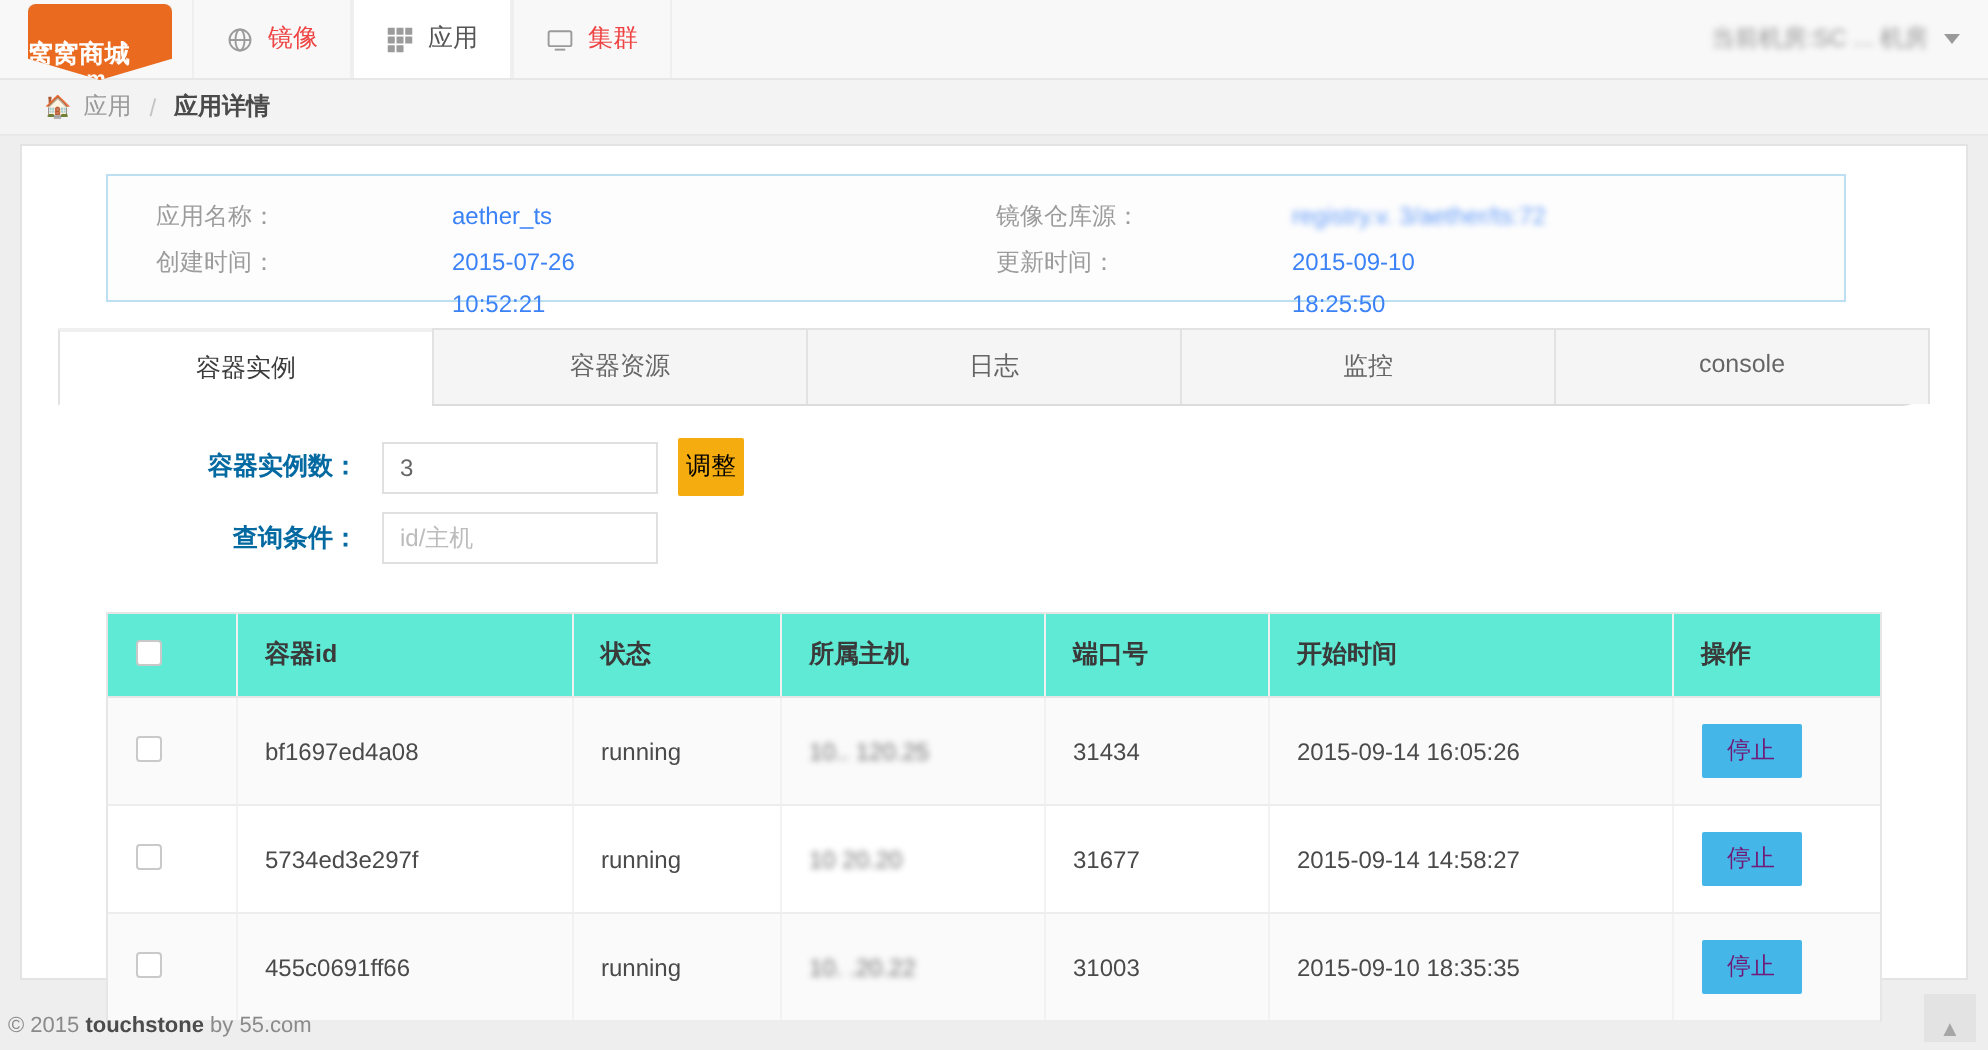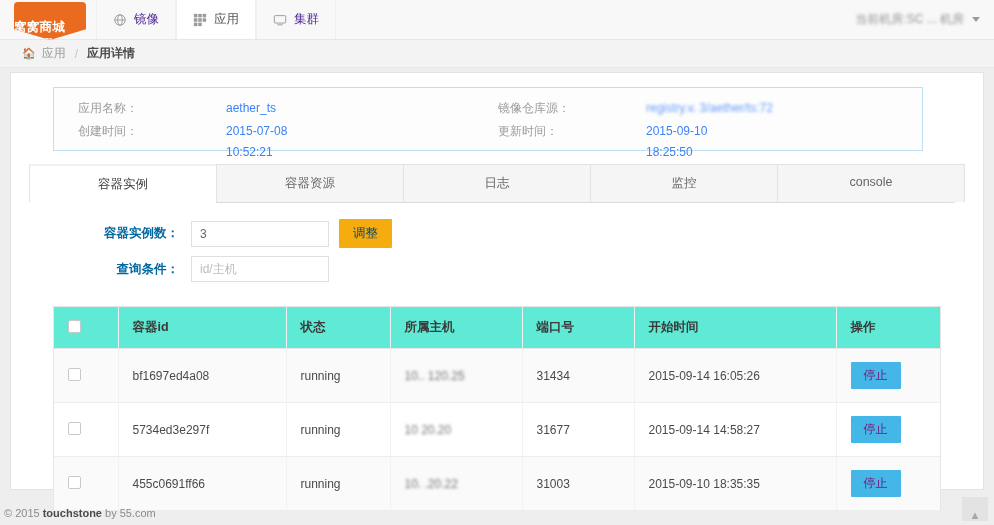--- a/index.html
+++ b/index.html
@@ -30,21 +30,21 @@
     clip-path: polygon(0 0, 100% 0, 100% 72%, 50% 100%, 0 72%);
     box-shadow: 0 1px 2px rgba(0,0,0,.18);
   }
   .logo .l1 { font-size: 12.5px; font-weight: bold; line-height: 14px; letter-spacing: .3px; }
   .logo .l2 { font-size: 11px; font-weight: bold; line-height: 12px; letter-spacing: .2px; }
 
   .nav-items { display: flex; align-items: stretch; }
   .nav-item {
     display: flex; align-items: center; gap: 7px;
     padding: 0 16px;
-    font-size: 12.5px; color: #4c1d95;
+    font-size: 12.5px; color: #ef4444;
     border-left: 1px solid #efefef;
     border-right: 1px solid #efefef;
     cursor: pointer;
     background: transparent;
   }
   .nav-item.active { background: #ffffff; color: #555; }
   .nav-icon { width: 14px; height: 14px; display: inline-block; color: #9b9b9b; }
   .nav-icon svg { display: block; }
 
   .nav-right {
@@ -132,22 +132,22 @@
     width: 138px; height: 26px;
     border: 1px solid #e0e0e0; background: #fff;
     font-size: 12px; color: #666; padding: 0 8px;
     font-family: "Liberation Sans", sans-serif;
     outline: none;
   }
   .text-input::placeholder { color: #bcbcbc; }
   .btn-adjust {
     margin-left: 10px;
     background: #f5ac0e; border: none;
-    color: #0c4a6e; font-size: 12.5px;
-    padding: 6px 14px; cursor: pointer;
+    color: #000000; font-size: 12.5px;
+    padding: 6px 4px; cursor: pointer;
     font-family: "Liberation Sans", sans-serif;
     border-radius: 1px;
   }
 
   
   .table-wrap { margin: 10px 42px 0 42px; border: 1px solid #e6e6e6; border-bottom: none; }
   table { width: 100%; border-collapse: collapse; }
   thead th {
     background: #5eead4;
     font-size: 12.5px; color: #3a3a3a; font-weight: bold;
@@ -269,21 +269,21 @@
 
     <div class="info-panel">
       <div class="info-grid">
         <div class="info-label">应用名称：</div>
         <div class="info-value">aether_ts</div>
         <div class="info-label">镜像仓库源：</div>
         <div class="info-value blurred">registry.v.                3/aether/ts:72</div>
 
         <div class="info-label">创建时间：</div>
         <div class="info-value">
-          <span>2015-07-08</span>
+          <span>2015-07-26</span>
           <span class="second-line">10:52:21</span>
         </div>
         <div class="info-label">更新时间：</div>
         <div class="info-value">
           <span>2015-09-10</span>
           <span class="second-line">18:25:50</span>
         </div>
       </div>
     </div>
 

